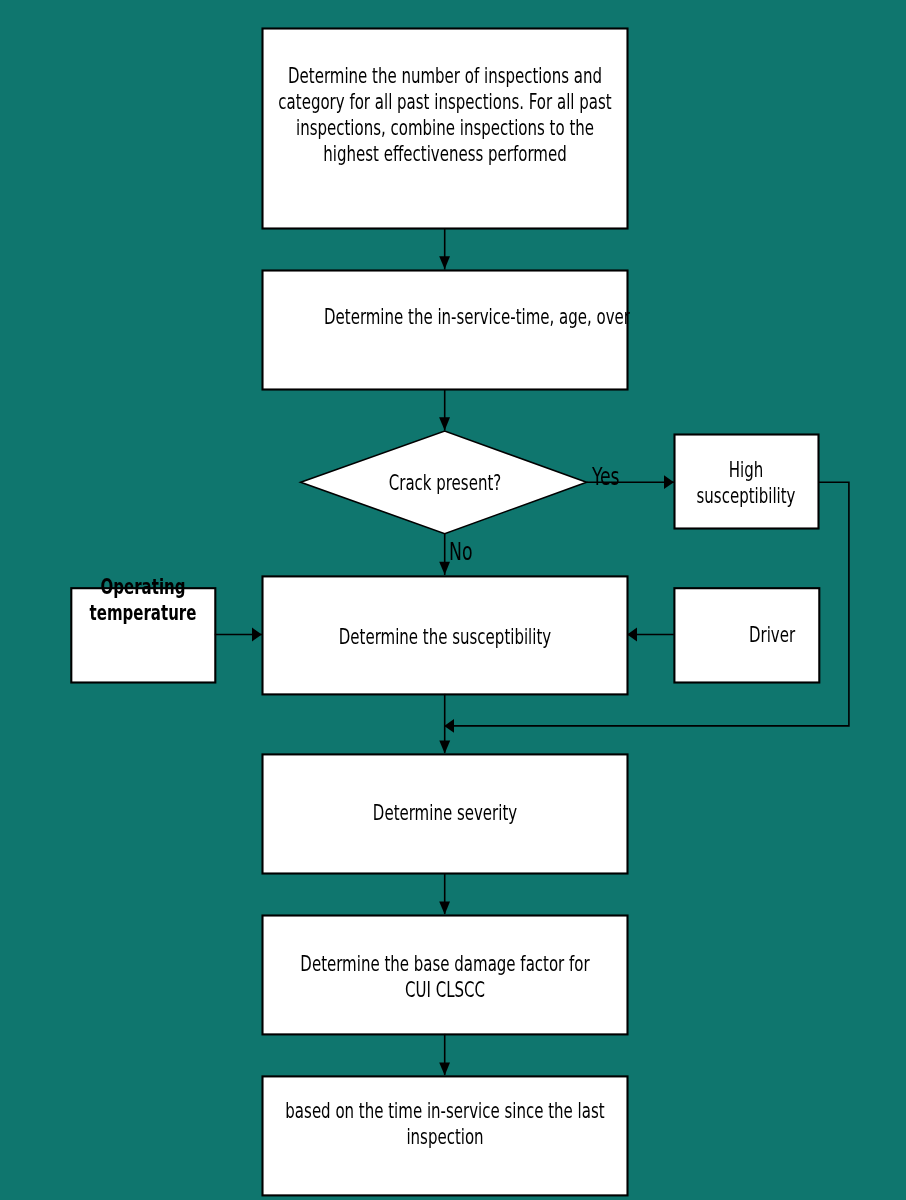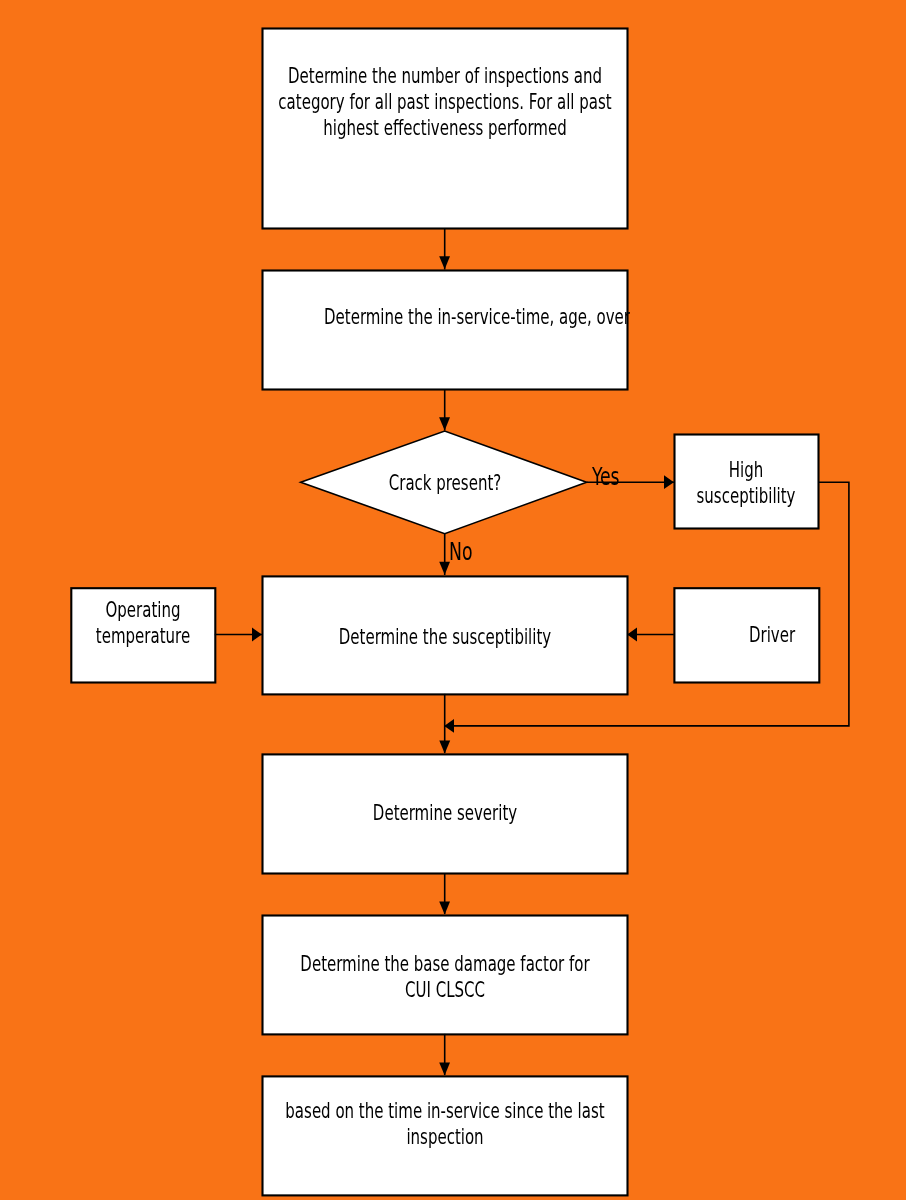--- a/index.html
+++ b/index.html
@@ -1,19 +1,19 @@
 <!DOCTYPE html>
 <html><head>
 <meta charset="utf-8">
 <title>CUI CLSCC Damage Factor Flowchart</title>
 <style>
   html,body{margin:0;padding:0;background:#ffffff;}
   body{width:906px;height:1200px;overflow:hidden;
        font-family:"DejaVu Sans",sans-serif;-webkit-font-smoothing:antialiased;}
-  #stage{position:relative;width:906px;height:1200px;background:#f97316;text-align:right;}
+  #stage{position:relative;width:906px;height:1200px;background:#0f766e;text-align:right;}
   svg#flow{position:absolute;left:0;top:0;width:906px;height:1200px;}
   .shape{fill:#ffffff;stroke:#000000;stroke-width:2.1;}
   .conn{stroke:#000000;stroke-width:1.6;fill:none;}
   .diamond{fill:#ffffff;stroke:#000000;stroke-width:1.6;}
   .ah{fill:#000000;stroke:none;}
   .label{position:absolute;color:#000;line-height:26px;
          font-family:"DejaVu Sans",sans-serif;font-stretch:condensed;font-size:22px;white-space:nowrap;}
   .label span{display:block;position:relative;height:26px;}
   .label span>i{position:absolute;left:50%;top:0;display:inline-block;font-style:normal;
                 transform:translateX(-50%) scaleX(0.758);}
@@ -71,20 +71,23 @@
   </svg>
 
   <div class="label" style="left:261px;top:63.3px;width:367px;">
     <span>
         <i style="transform: translateX(-50%) scaleX(0.7579);">Determine the number of inspections and</i>
       </span>
     <span>
         <i style="transform: translateX(-50%) scaleX(0.7579);">category for all past inspections. For all past</i>
       </span>
     <span>
+        <i style="transform: translateX(-50%) scaleX(0.7579);">inspections, combine inspections to the</i>
+      </span>
+    <span>
         <i style="transform: translateX(-50%) scaleX(0.7579);">highest effectiveness performed</i>
       </span>
   </div>
 
   <div class="label" style="left:261px;top:304.1px;width:432px;">
     <span>
         <i style="transform: translateX(-50%) scaleX(0.7579);">Determine the in-service-time, age, over</i>
       </span>
   </div>
 
@@ -96,21 +99,21 @@
 
   <div class="label" style="left:673px;top:457px;width:146px;text-decoration:underline;">
     <span>
         <i style="transform: translateX(-50%) scaleX(0.7579);">High</i>
       </span>
     <span>
         <i style="transform: translateX(-50%) scaleX(0.7579);">susceptibility</i>
       </span>
   </div>
 
-  <div class="label" style="left:70px;top:597px;width:145px;">
+  <div class="label" style="left:70px;top:574px;width:145px;font-weight:bold;">
     <span>
         <i style="transform: translateX(-50%) scaleX(0.7579);">Operating</i>
       </span>
     <span>
         <i style="transform: translateX(-50%) scaleX(0.7579);">temperature</i>
       </span>
   </div>
 
   <div class="label" style="left:261px;top:623.6px;width:367px;">
     <span>

